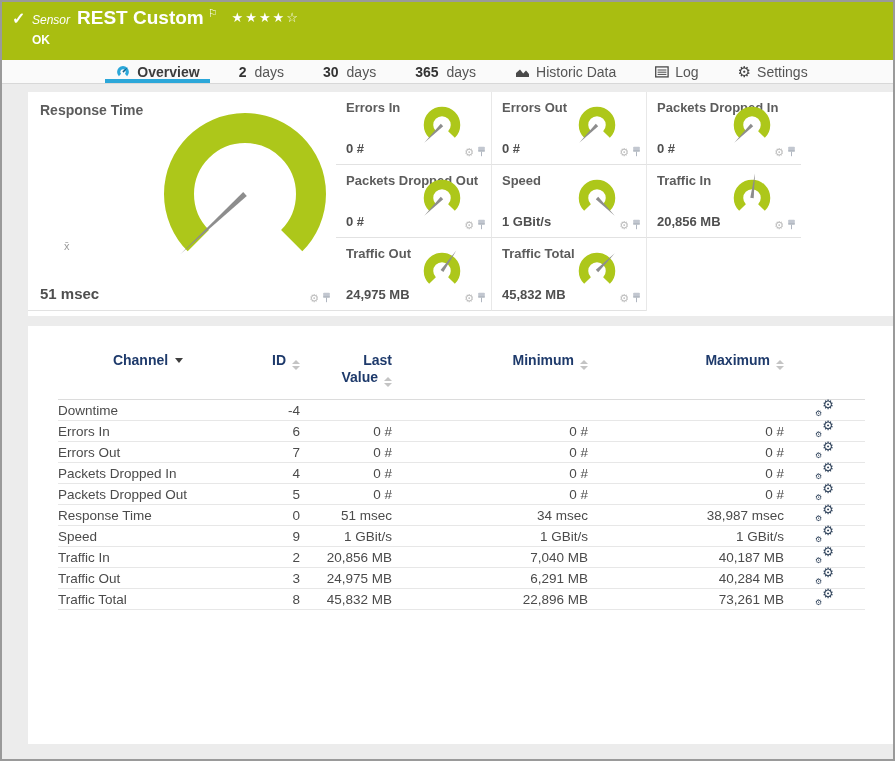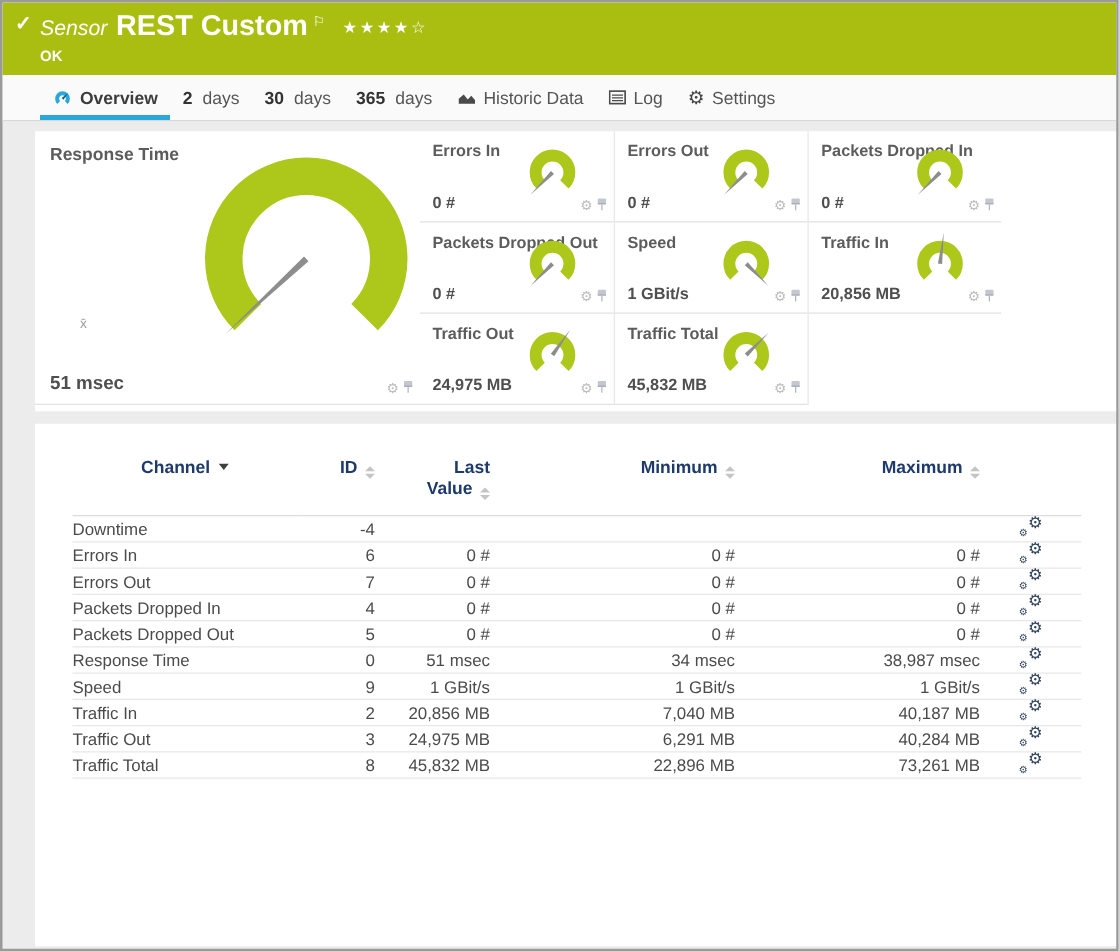--- a/index.html
+++ b/index.html
@@ -7,29 +7,29 @@
   *{box-sizing:border-box;}
   .window{
     width:895px;height:761px;position:relative;overflow:hidden;
     background:#ececec;border:2px solid #9a9a9a;
     font-family:"Liberation Sans",sans-serif;
   }
   
   .app-header{height:58px;background:var(--green);color:#fff;position:relative;}
   .app-header .check{position:absolute;left:10px;top:7px;font-size:16px;font-weight:bold;}
   .title-line{padding:5px 0 0 30px;white-space:nowrap;}
-  .title-line .kind{font-style:italic;font-size:17px;margin-right:7px;}
-  .title-line .sname{font-size:23px;font-weight:bold;}
+  .title-line .kind{font-style:italic;font-size:12px;margin-right:7px;}
+  .title-line .sname{font-size:19px;font-weight:bold;}
   .title-line .flag{font-size:11px;vertical-align:7px;margin-left:4px;}
   .title-line .stars{font-size:13px;letter-spacing:2px;margin-left:14px;vertical-align:2px;}
   .app-header .status{padding:4px 0 0 30px;font-size:12px;font-weight:bold;}
   
-  .tabbar{height:37px;background:#fafafa;border-bottom:1px solid #d8d8d8;
-    display:flex;align-items:stretch;justify-content:flex-start;
-    padding:0 2px 0 30px;margin-bottom:8px;}
+  .tabbar{height:24px;background:#fafafa;border-bottom:1px solid #d8d8d8;
+    display:flex;align-items:stretch;justify-content:center;
+    padding:0 2px 0 30px;margin-bottom:8px;gap:19px;}
   .tab{display:flex;align-items:center;gap:6px;padding:0 10px;font-size:14px;color:#555;cursor:pointer;white-space:nowrap;}
   .tab b{color:#333;margin-right:2px;}
   .tab.active{color:#3c3c3c;font-weight:bold;}
   .ticon{display:inline-flex;align-items:center;}
   .gearchar{font-size:15px;color:#444;line-height:1;}
   
   .gauges-panel{margin-left:26px;height:224px;background:#fff;display:flex;padding-bottom:5px;margin-bottom:10px;}
   .bigtile{position:relative;width:308px;height:219px;border-bottom:1px solid #e2e2e2;flex:none;}
   .bigtile .tile-title{position:absolute;left:12px;top:10px;font-size:14px;font-weight:bold;color:#5c5c5c;}
   .bigtile .gwrap{position:absolute;left:112px;top:12px;width:210px;}

